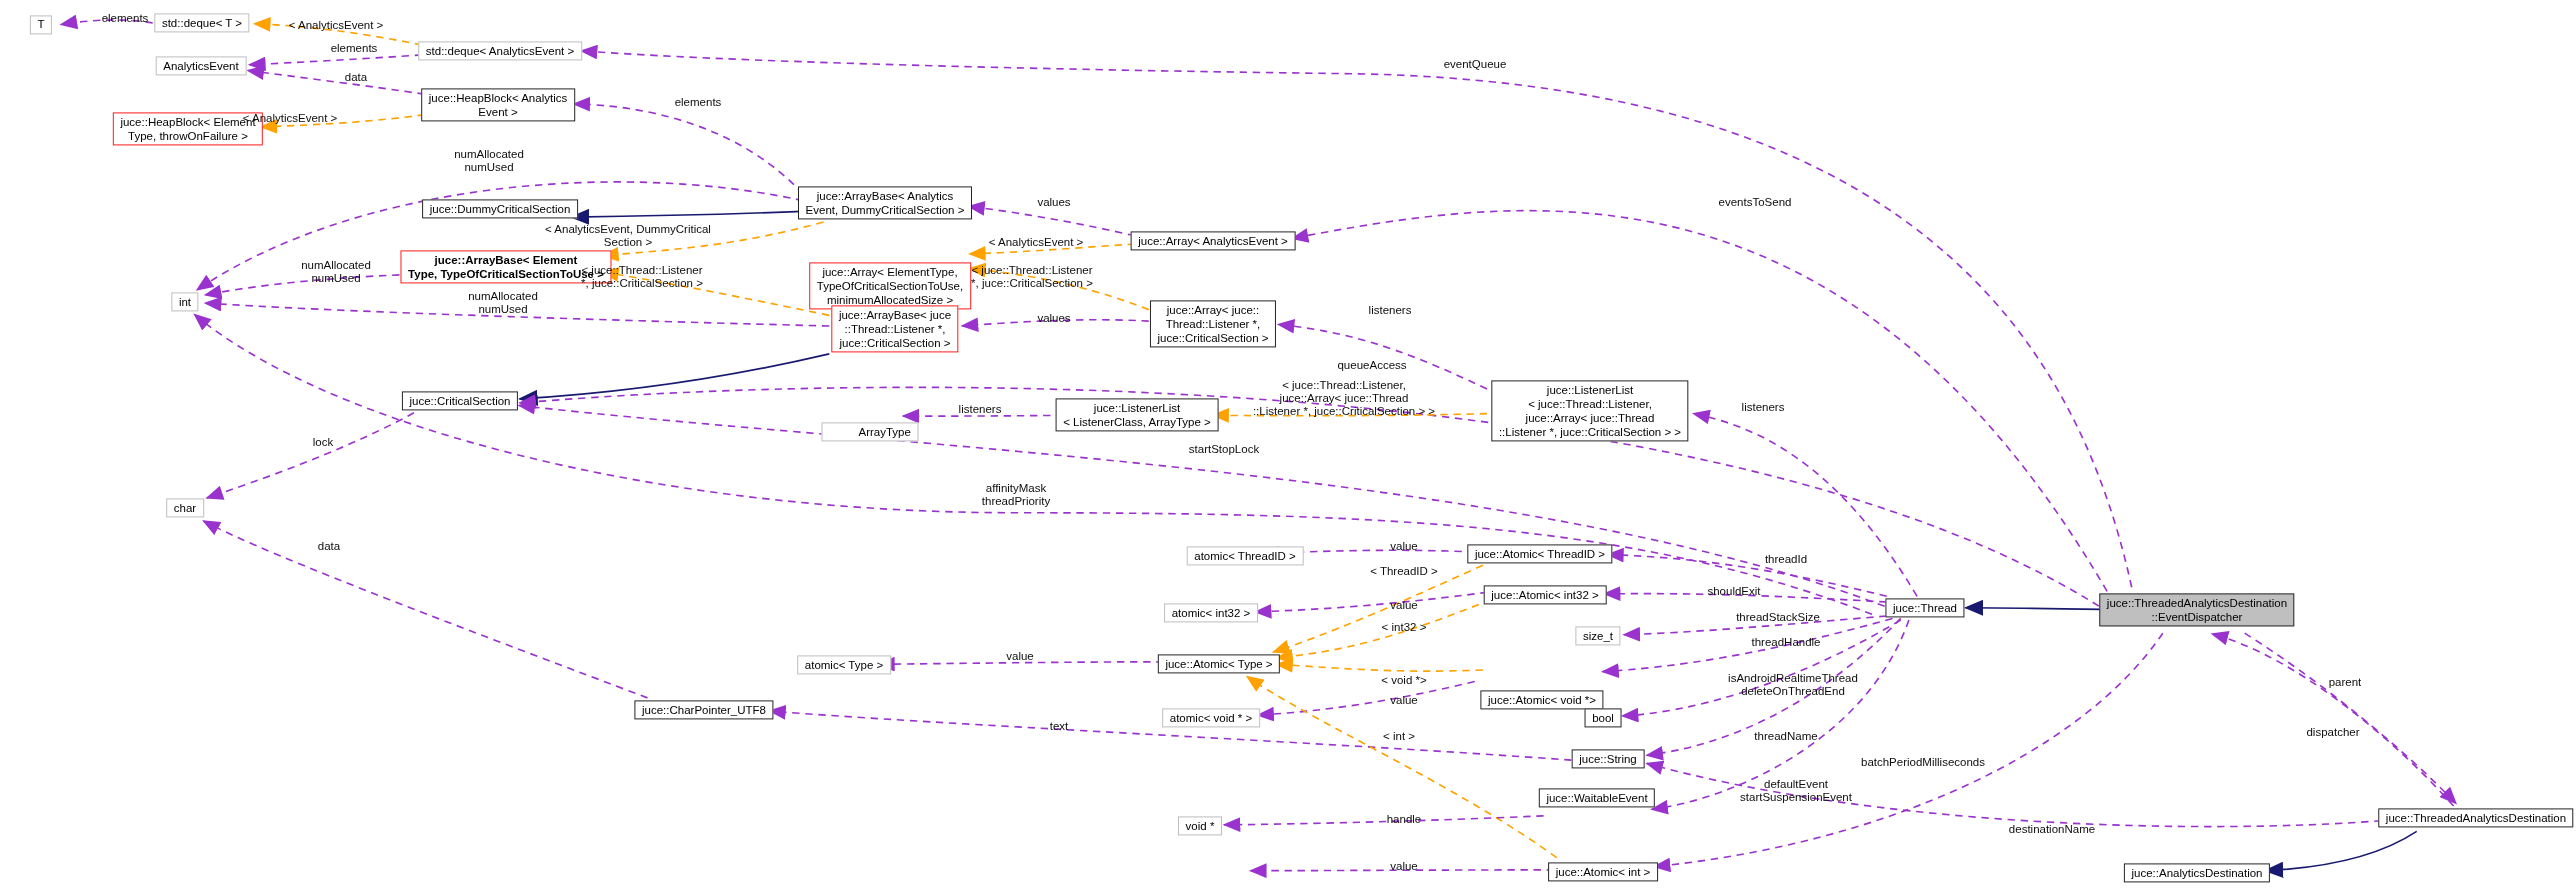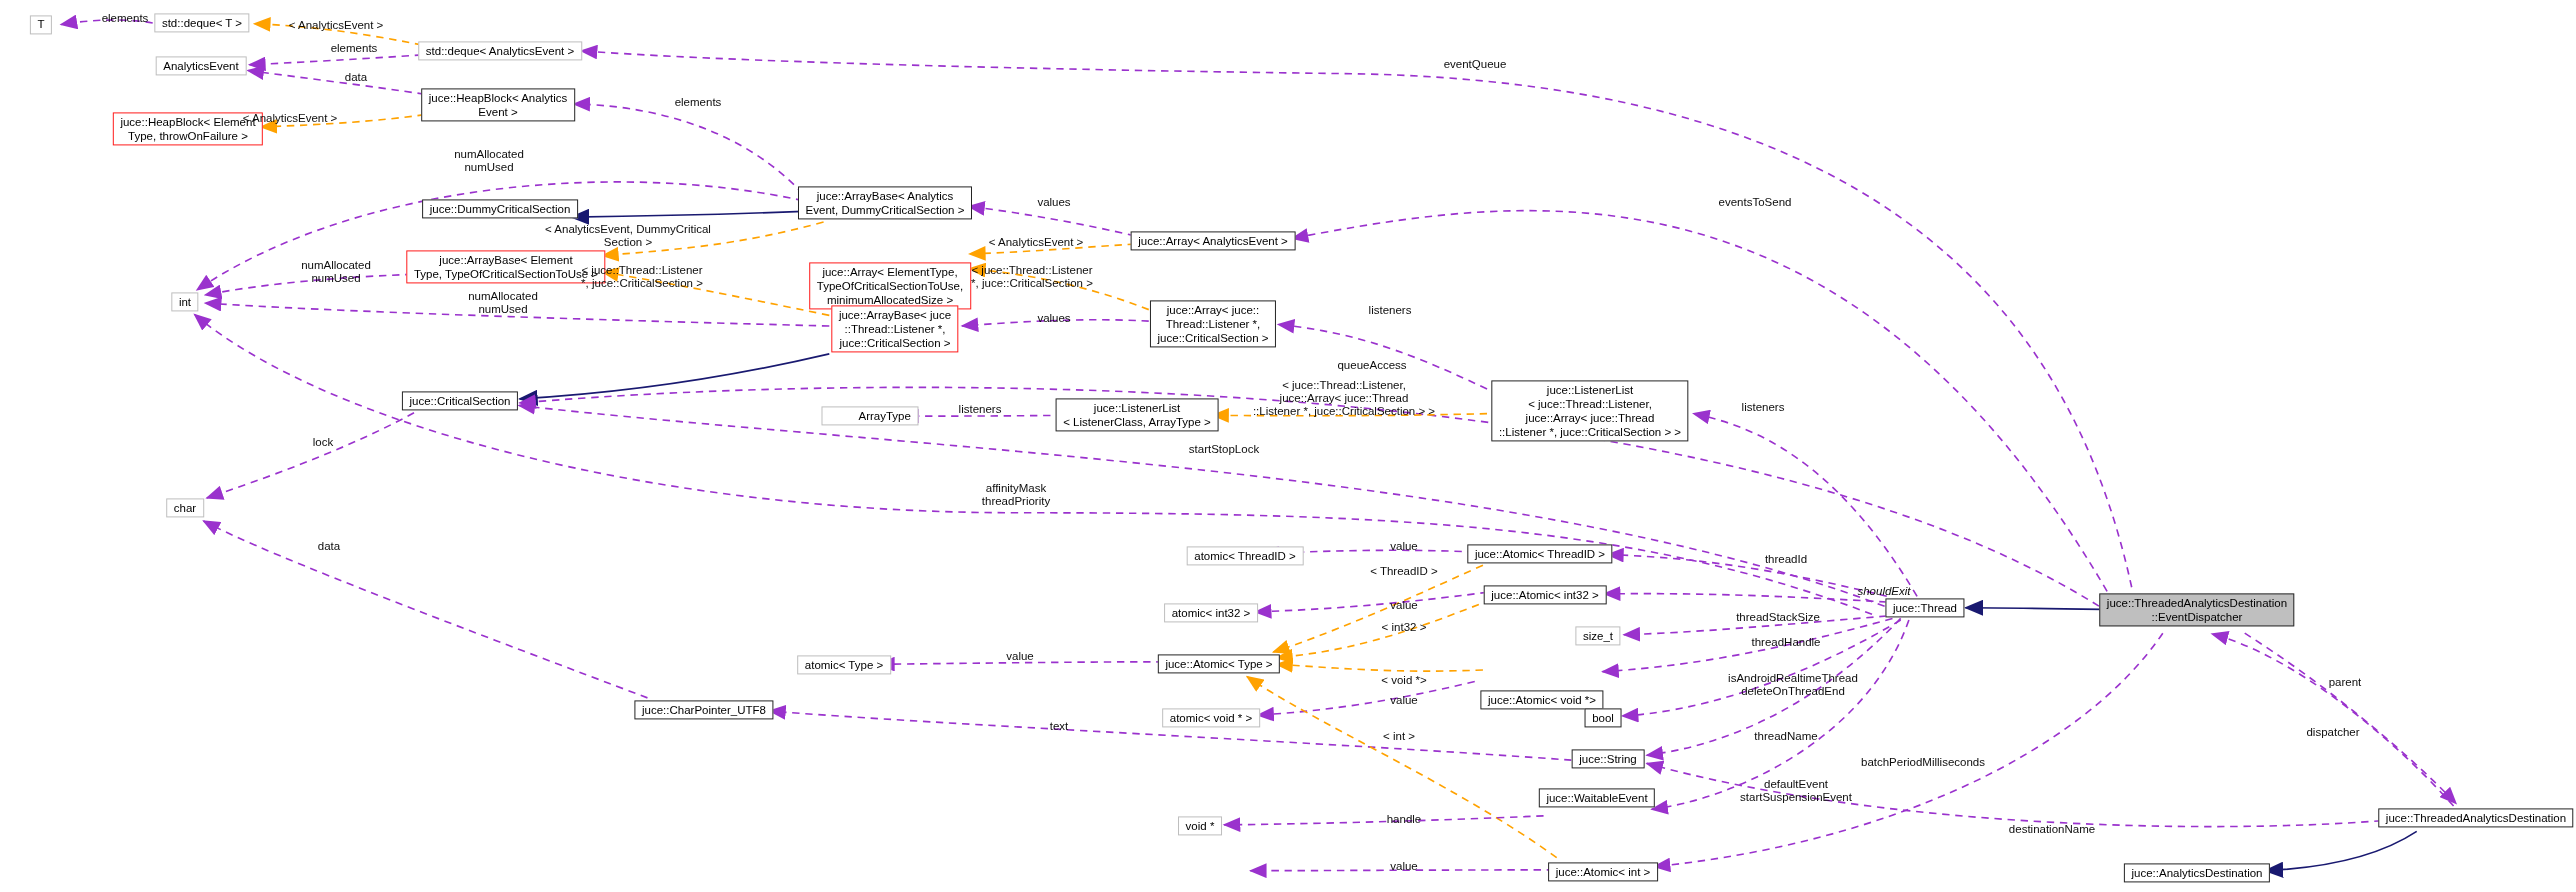--- a/index.html
+++ b/index.html
@@ -125,21 +125,21 @@
       <div class="node black" style="left: 885px; top: 203px;">
         <div>juce::ArrayBase&lt; Analytics</div>
         <div>Event, DummyCriticalSection &gt;</div>
       </div>
       <div class="node black" style="left: 1213px; top: 241px;">
         <div>juce::Array&lt; AnalyticsEvent &gt;</div>
       </div>
       <div class="node black" style="left: 500px; top: 209px;">
         <div>juce::DummyCriticalSection</div>
       </div>
-      <div class="node red" style="left: 506px; top: 267px;">
+      <div class="node red" style="left: 506px; top: 267px; font-weight: bold;">
         <div>juce::ArrayBase&lt; Element</div>
         <div>Type, TypeOfCriticalSectionToUse &gt;</div>
       </div>
       <div class="node red" style="left: 890px; top: 262px; margin-top: 24px;">
         <div>juce::Array&lt; ElementType,</div>
         <div>TypeOfCriticalSectionToUse,</div>
         <div>minimumAllocatedSize &gt;</div>
       </div>
       <div class="node gray" style="left: 185px; top: 302px;">
         <div>int</div>
@@ -150,21 +150,21 @@
         <div> juce::CriticalSection &gt;</div>
       </div>
       <div class="node black" style="left: 1213px; top: 324px;">
         <div>juce::Array&lt; juce::</div>
         <div>Thread::Listener *,</div>
         <div> juce::CriticalSection &gt;</div>
       </div>
       <div class="node black" style="left: 460px; top: 401px;">
         <div>juce::CriticalSection</div>
       </div>
-      <div class="node gray" style="left: 870px; top: 416px; padding-left: 36px;">
+      <div class="node gray" style="left: 870px; top: 432px; padding-left: 36px;">
         <div>ArrayType</div>
       </div>
       <div class="node black" style="left: 1137px; top: 415px;">
         <div>juce::ListenerList</div>
         <div>&lt; ListenerClass, ArrayType &gt;</div>
       </div>
       <div class="node black" style="left: 1590px; top: 411px;">
         <div>juce::ListenerList</div>
         <div>&lt; juce::Thread::Listener,</div>
         <div> juce::Array&lt; juce::Thread</div>
@@ -331,21 +331,21 @@
       </div>
       <div class="elabel" style="left: 1786px; top: 559px;">
         <div>threadId</div>
       </div>
       <div class="elabel" style="left: 1404px; top: 605px;">
         <div>value</div>
       </div>
       <div class="elabel" style="left: 1404px; top: 627px;">
         <div>&lt; int32 &gt;</div>
       </div>
-      <div class="elabel" style="left: 1884px; top: 591px; font-style: italic;">
+      <div class="elabel" style="left: 1734px; top: 591px;">
         <div>shouldExit</div>
       </div>
       <div class="elabel" style="left: 1778px; top: 617px;">
         <div>threadStackSize</div>
       </div>
       <div class="elabel" style="left: 1786px; top: 642px;">
         <div>threadHandle</div>
       </div>
       <div class="elabel" style="left: 1020px; top: 656px;">
         <div>value</div>

